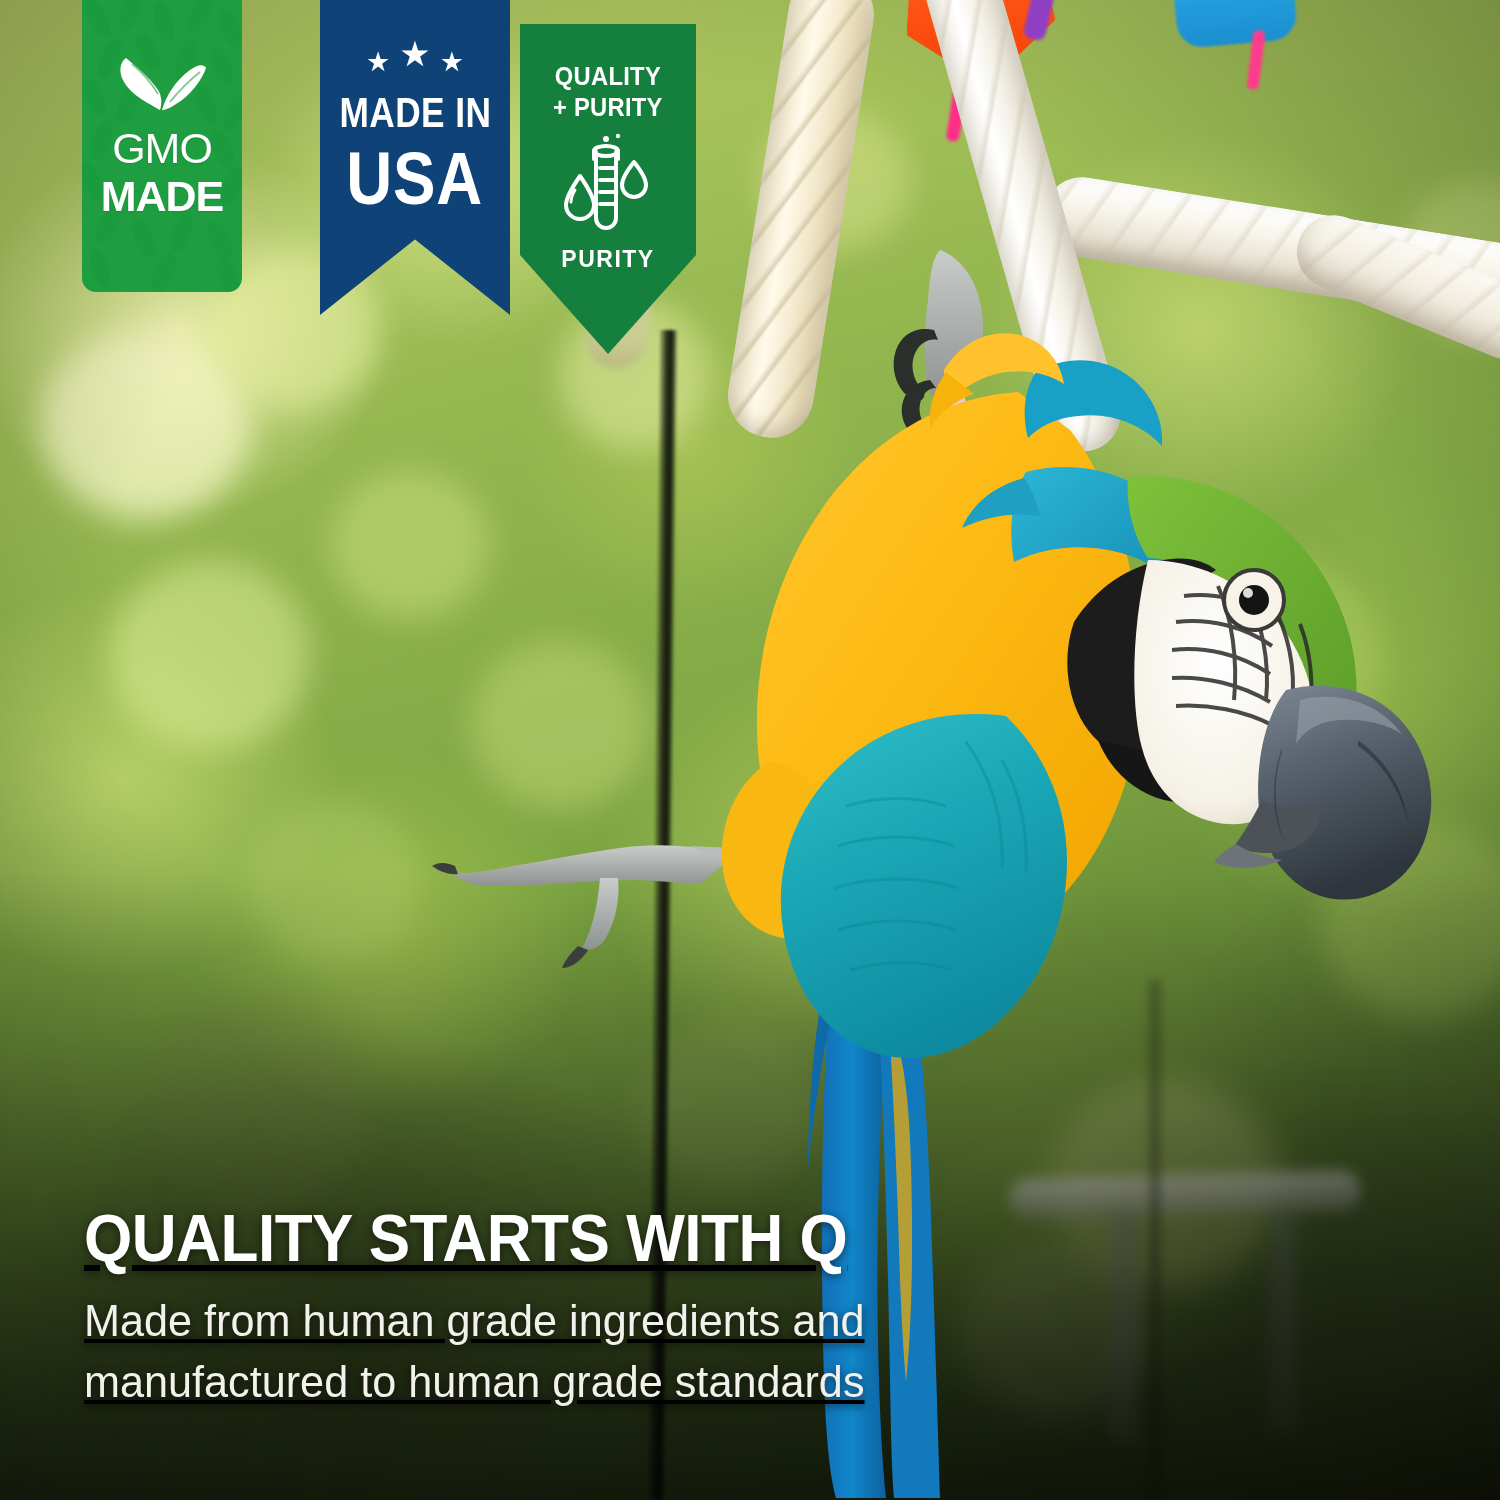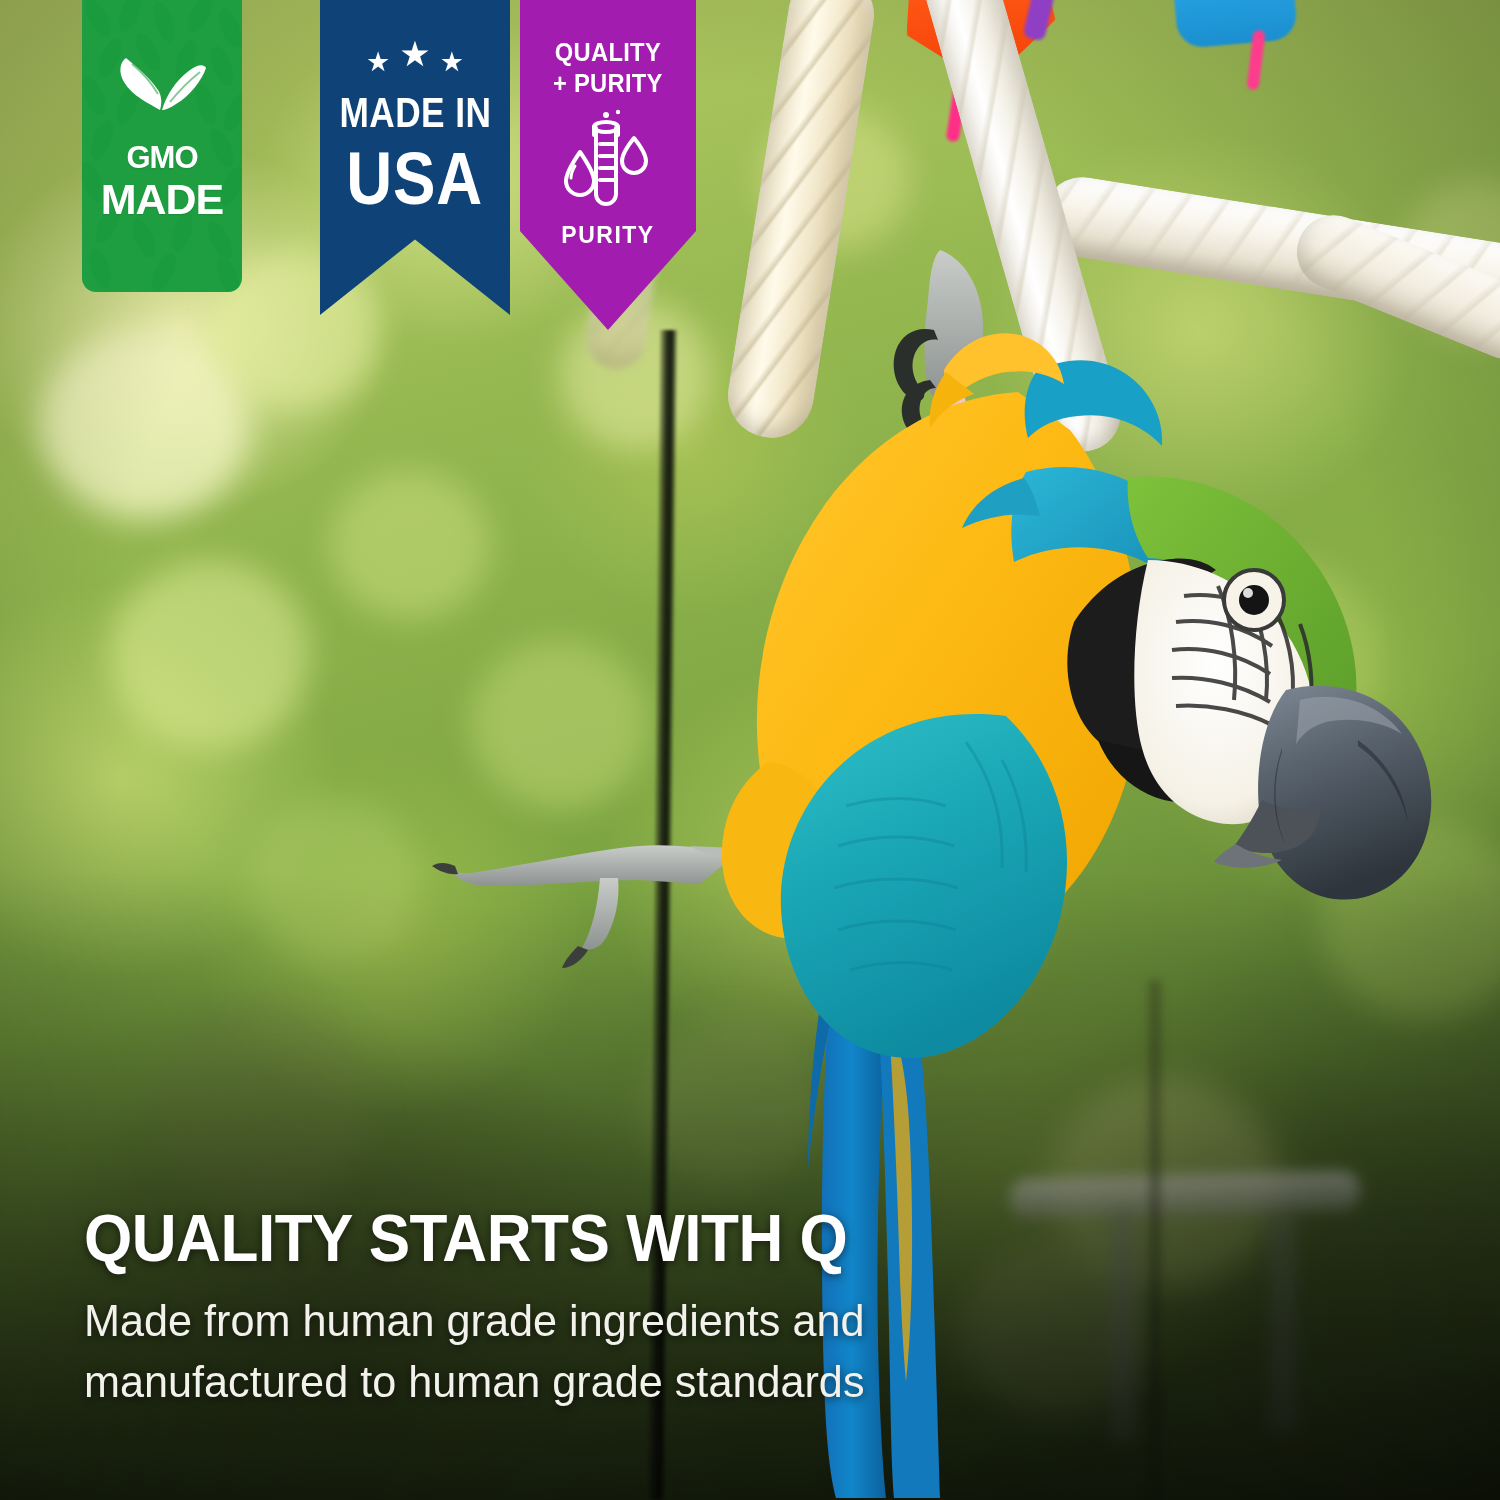--- a/index.html
+++ b/index.html
@@ -161,22 +161,22 @@
     border-radius:0 0 14px 14px;
     overflow:hidden;
     display:flex;flex-direction:column;align-items:center;
   }
   .leafpattern{
     position:absolute;inset:0;opacity:.5;
   }
   .gmo-inner{position:relative;z-index:2;display:flex;flex-direction:column;align-items:center;width:100%;}
   .leaf-icon{margin-top:52px;width:92px;height:62px;}
   .gmo-t1{
-    color:#fff;font-weight:bold;font-size:31px;letter-spacing:-1px;line-height:1;
-    margin-top:28px;text-shadow:0 1px 2px rgba(0,0,0,.12);
+    color:#fff;font-weight:normal;font-size:43px;letter-spacing:-1px;line-height:1;
+    margin-top:13px;text-shadow:0 1px 2px rgba(0,0,0,.12);
   }
   .gmo-t2{
     color:#fff;font-weight:bold;font-size:43px;letter-spacing:-1px;line-height:1;
     margin-top:5px;text-shadow:0 1px 2px rgba(0,0,0,.12);
   }
 
   
   .badge-usa{
     left:320px;width:190px;height:315px;
     background:#0f4377;
@@ -192,31 +192,31 @@
     transform:scaleX(.84);letter-spacing:.5px;
   }
   .usa-t2{
     color:#fff;font-size:74px;font-weight:bold;line-height:1;margin-top:8px;
     transform:scaleX(.86);letter-spacing:1px;
   }
 
   
   .badge-qp{
     left:520px;width:176px;height:330px;
-    background:#a21caf;
+    background:#15803d;
     clip-path:polygon(0 0,100% 0,100% 70%,50% 100%,0 70%);
-    display:flex;flex-direction:column;align-items:center;
+    display:flex;flex-direction:column;align-items:center;margin-top:24px;
   }
   .qp-t1{color:#fff;font-size:25px;font-weight:bold;line-height:1;margin-top:40px;letter-spacing:.3px;transform:scaleX(.95);}
   .qp-t2{color:#fff;font-size:25px;font-weight:bold;line-height:1;margin-top:6px;letter-spacing:.3px;transform:scaleX(.95);}
   .tube-icon{margin-top:12px;width:96px;height:104px;}
   .qp-t3{color:#fff;font-size:23px;font-weight:bold;line-height:1;margin-top:12px;letter-spacing:1.5px;}
 
   
-  .caption{position:absolute;left:84px;bottom:88px;width:1000px;}
+  .caption{position:absolute;left:84px;bottom:88px;width:1000px;text-decoration:underline;}
   .cap-head{
     color:#fff;font-size:66px;font-weight:bold;line-height:1;letter-spacing:-.5px;
     transform:scaleX(.94);transform-origin:left center;
     text-shadow:0 2px 10px rgba(0,0,0,.55);
   }
   .cap-sub{
     color:#f2f1ec;font-size:45px;line-height:1.34;margin-top:20px;font-weight:400;
     transform:scaleX(.96);transform-origin:left center;
     text-shadow:0 2px 9px rgba(0,0,0,.6);
   }

